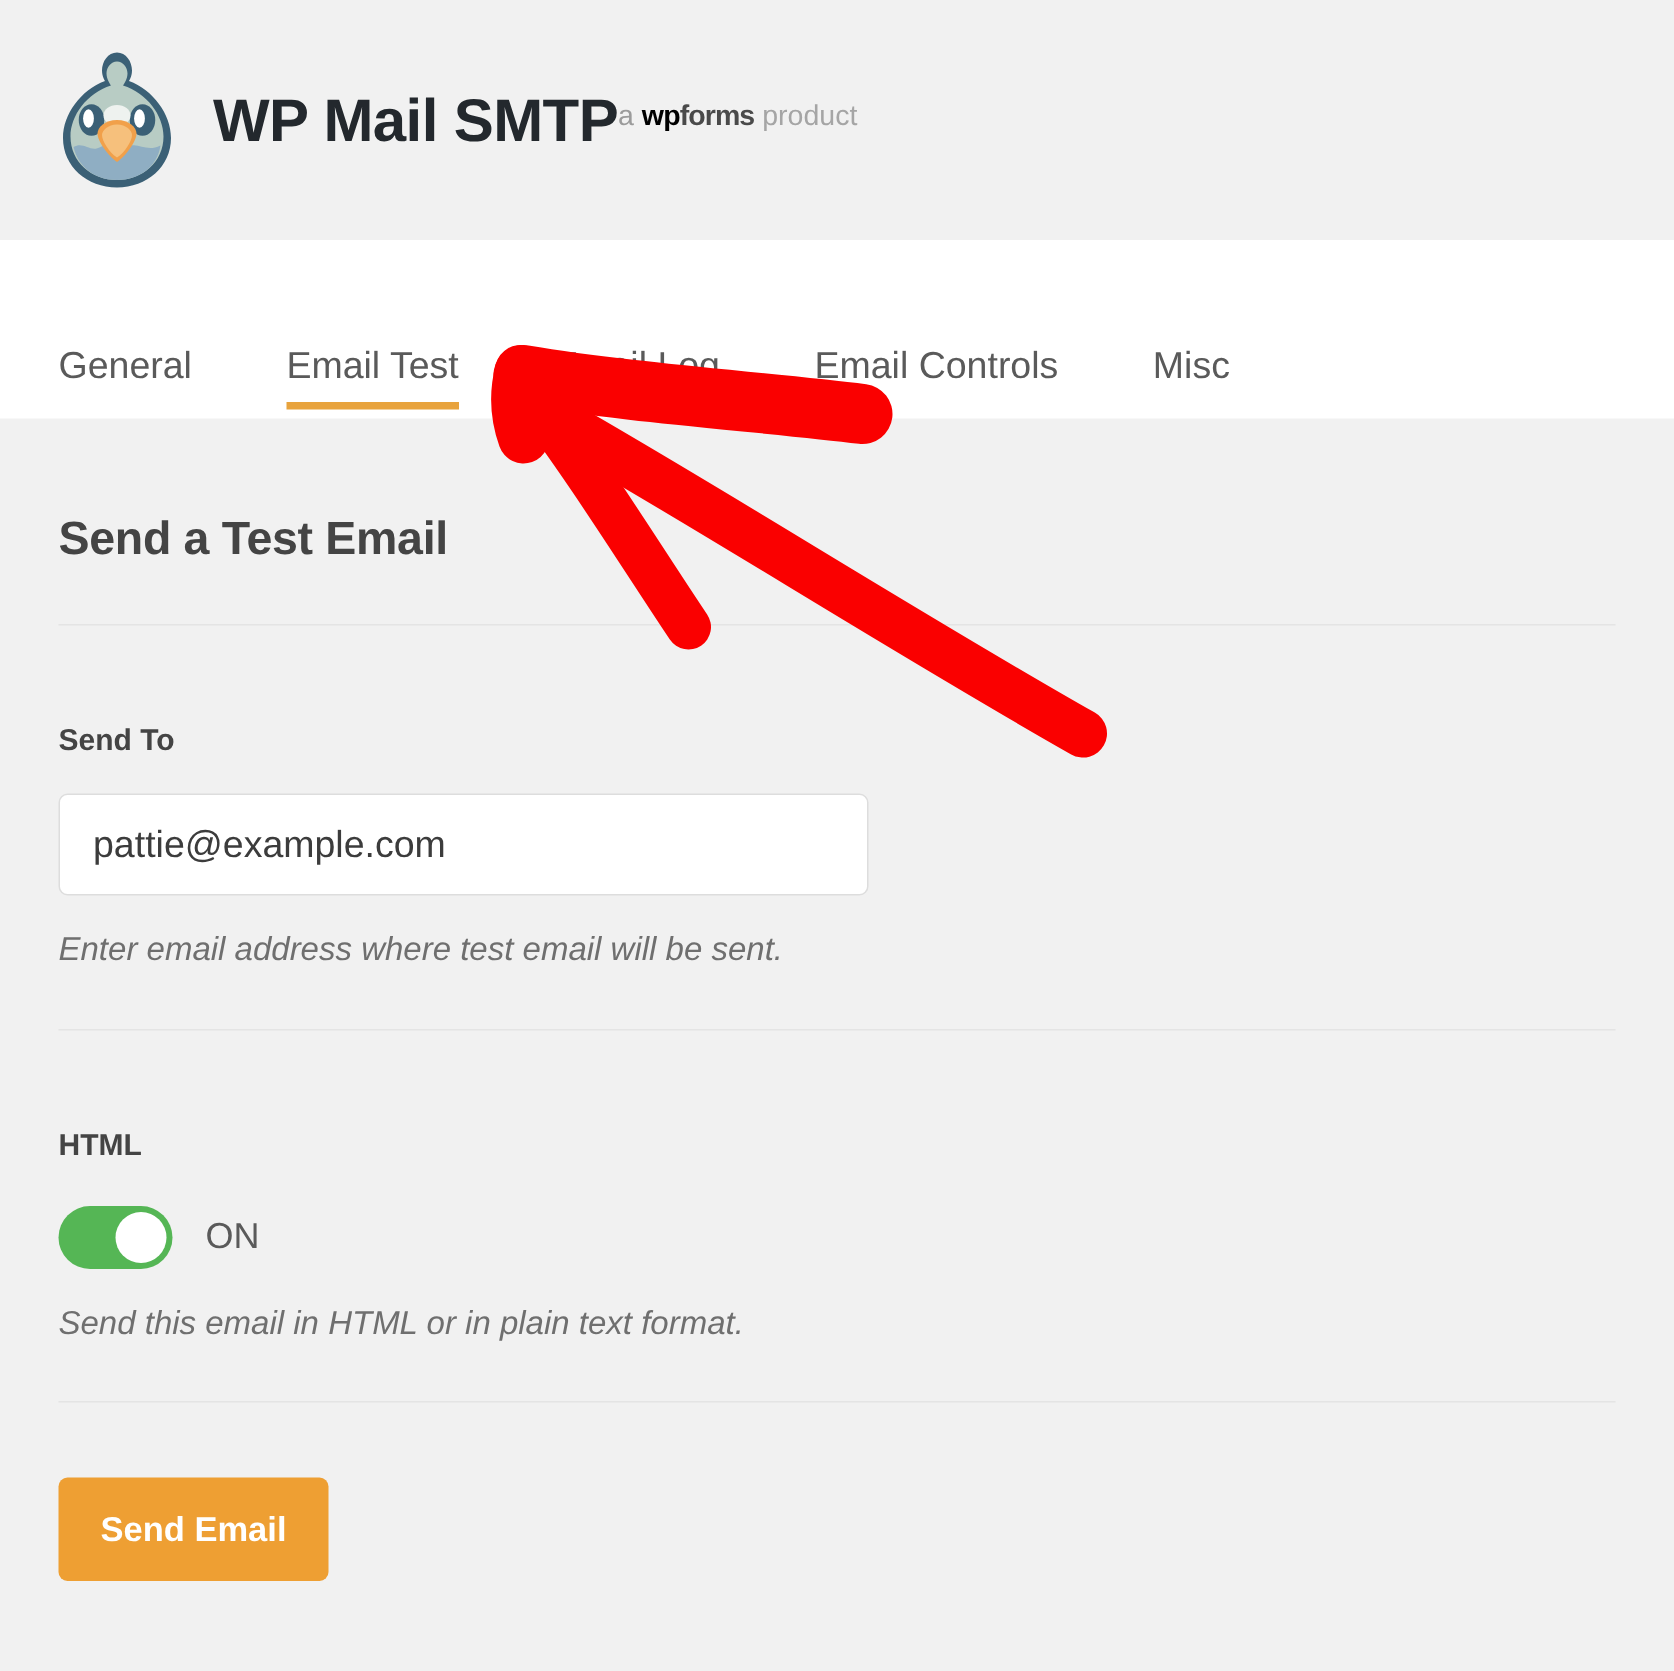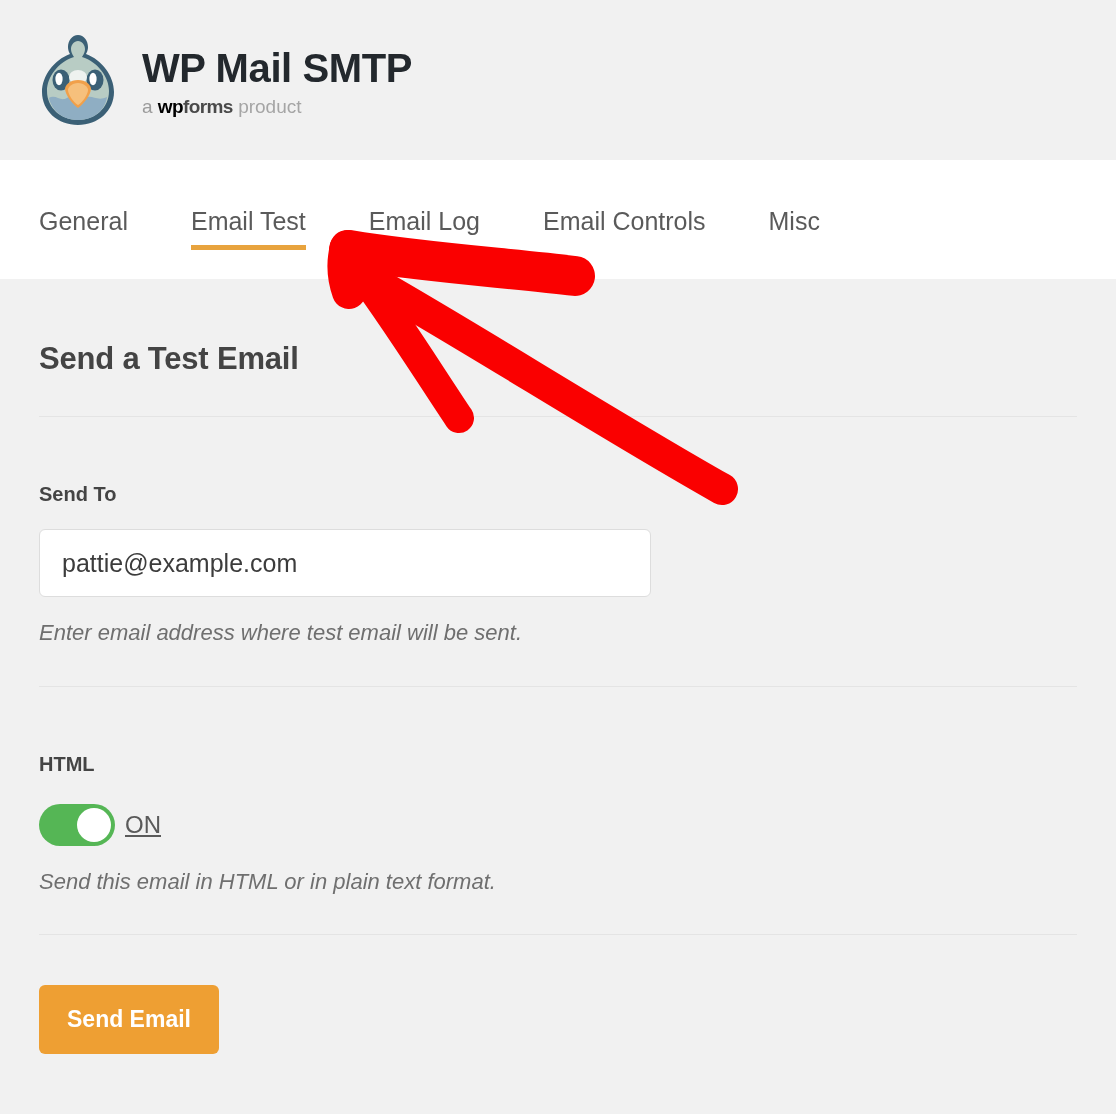--- a/index.html
+++ b/index.html
@@ -27,21 +27,21 @@
     box-sizing: border-box;
   }
   .logo-mark {
     width: 84px;
     height: 96px;
     flex: 0 0 auto;
     margin-right: 22px;
   }
   .logo-text {
     display: flex;
-    flex-direction: column;
+    flex-direction: row;
     justify-content: center;
     margin-top: 2px;
   }
   .logo-title {
     font-size: 40px;
     font-weight: 700;
     color: #23282d;
     letter-spacing: -0.4px;
     line-height: 1.05;
   }
@@ -65,21 +65,21 @@
     letter-spacing: -0.6px;
   }
   .logo-sub .wp-product { color: #a5a5a5; }
 
   
   .tabbar {
     position: relative;
     height: 119px;
     background: #ffffff;
     display: flex;
-    align-items: flex-start;
+    align-items: center;
     padding-left: 39px;
     box-sizing: border-box;
   }
   .tab {
     position: relative;
     font-size: 25px;
     color: #5a5a5a;
     line-height: 1;
     padding: 49px 0 0 0;
     margin-right: 63px;
@@ -121,21 +121,21 @@
 
   .field-block { padding-top: 0; }
   .field-label {
     font-size: 20px;
     font-weight: 700;
     color: #444444;
     margin-top: 66px;
   }
   .text-input {
     display: block;
-    width: 612px;
+    width: 540px;
     height: 68px;
     box-sizing: border-box;
     margin-top: 23px;
     padding: 0 22px;
     border: 1px solid #dddddd;
     border-radius: 6px;
     background: #ffffff;
     font-family: "Liberation Sans", sans-serif;
     font-size: 25px;
     color: #3c3c3c;
@@ -169,23 +169,22 @@
     top: 4px;
     left: 38px;
     width: 34px;
     height: 34px;
     border-radius: 50%;
     background: #ffffff;
   }
   .toggle-state {
     font-size: 24px;
     color: #5a5a5a;
-    margin-left: 10px;
+    margin-left: 22px;
     line-height: 1;
-    text-decoration: underline;
   }
 
   
   .btn-primary {
     display: inline-block;
     margin-top: 50px;
     background: #ee9f33;
     color: #ffffff;
     border: none;
     border-radius: 6px;

